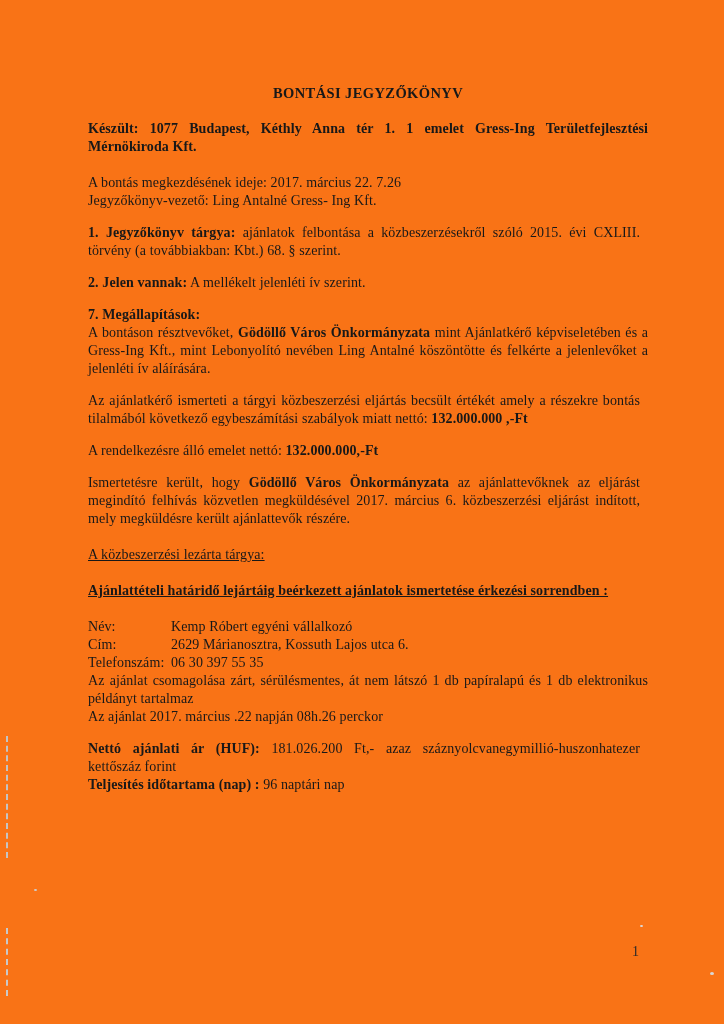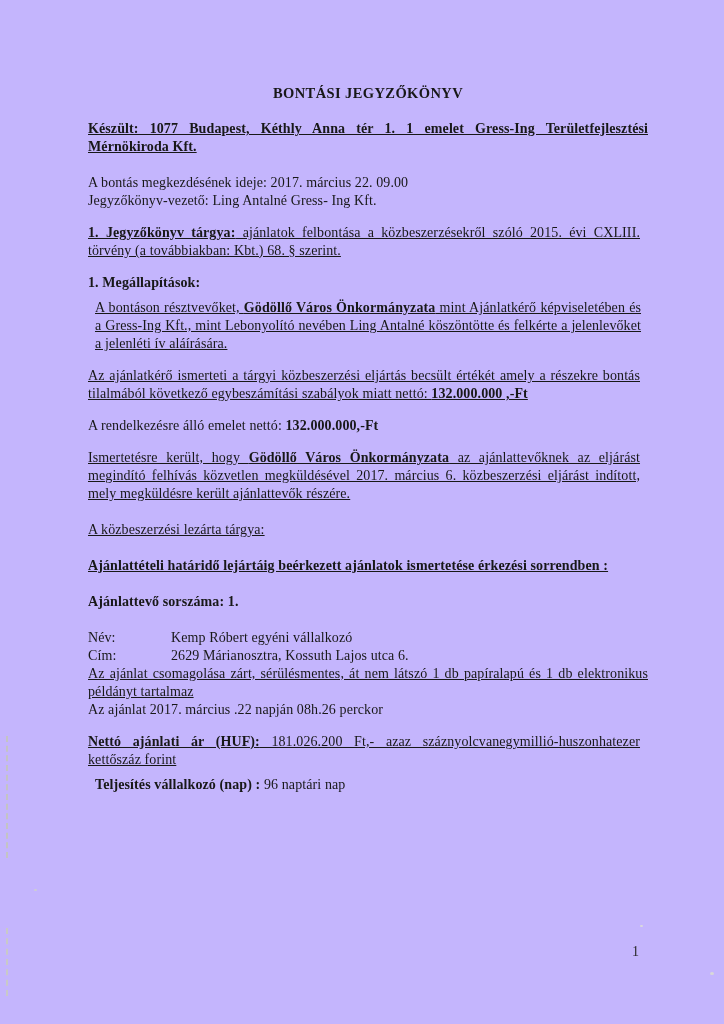--- a/index.html
+++ b/index.html
@@ -1,20 +1,20 @@
 <!DOCTYPE html>
 <html><head>
 <meta charset="utf-8">
 <style>
   html, body { margin: 0; padding: 0; background: #ffffff; }
   .page {
     position: relative;
     width: 724px;
     height: 1024px;
-    background: #c4b5fd;
+    background: #f97316;
     overflow: hidden;
     font-family: "Liberation Serif", "DejaVu Serif", serif;
     color: #1d1d1d;
   }
   .content {
     position: absolute;
     left: 88px;
     top: 84px;
     width: 560px;
     font-size: 14px;
@@ -24,22 +24,22 @@
   }
   .title {
     text-align: center;
     font-weight: bold;
     font-size: 14.5px;
     letter-spacing: 0.4px;
     margin: 0;
   }
   .p { margin: 14px 8px 0 0; }
   .p-lg { margin: 18px 0 0 0; }
-  .p0 { margin: 7px; }
-  .justify { text-align: justify; text-decoration: underline; }
+  .p0 { margin: 0; }
+  .justify { text-align: justify; }
   .bold { font-weight: bold; }
   .underline { text-decoration: underline; }
   b { font-weight: bold; }
   .fields { margin: 18px 0 0 0; }
   .field-row { white-space: nowrap; }
   .field-label { display: inline-block; min-width: 83px; }
   .page-number {
     position: absolute;
     left: 632px;
     top: 944px;
@@ -66,55 +66,56 @@
 
 <div class="page">
 
   <div class="content">
 
     <p class="title">BONTÁSI JEGYZŐKÖNYV</p>
 
     <p class="p-lg bold justify">Készült: 1077 Budapest, Kéthly Anna tér 1. 1 emelet Gress-Ing Területfejlesztési Mérnökiroda Kft.</p>
 
     <div class="p-lg">
-      <div>A bontás megkezdésének ideje: 2017. március 22.  09.00</div>
+      <div>A bontás megkezdésének ideje: 2017. március 22.  7.26</div>
       <div>Jegyzőkönyv-vezető: Ling Antalné  Gress- Ing Kft.</div>
     </div>
 
     <p class="p justify"><b>1. Jegyzőkönyv tárgya:</b><span> ajánlatok felbontása a közbeszerzésekről szóló 2015. évi CXLIII. törvény (a továbbiakban: Kbt.) 68. § szerint.</span></p>
 
+    <p class="p"><b>2. Jelen vannak:</b><span> A mellékelt jelenléti ív szerint.</span></p>
 
-    <p class="p bold">1. Megállapítások:</p>
+    <p class="p bold">7. Megállapítások:</p>
 
     <p class="p0 justify"><span>A bontáson résztvevőket, </span><b>Gödöllő Város Önkormányzata</b><span> mint Ajánlatkérő képviseletében és a Gress-Ing Kft., mint Lebonyolító nevében Ling Antalné köszöntötte és felkérte a jelenlevőket a jelenléti ív aláírására.</span></p>
 
 
     <p class="p justify"><span>Az ajánlatkérő ismerteti a tárgyi közbeszerzési eljártás becsült értékét amely a részekre bontás tilalmából következő egybeszámítási szabályok miatt nettó: </span><b>132.000.000 ,-Ft</b></p>
 
     <p class="p"><span>A rendelkezésre álló emelet nettó: </span><b>132.000.000,-Ft</b></p>
 
     <p class="p justify"><span>Ismertetésre került, hogy </span><b>Gödöllő Város Önkormányzata</b><span> az ajánlattevőknek az eljárást megindító felhívás közvetlen megküldésével 2017. március 6. közbeszerzési eljárást indított, mely megküldésre került ajánlattevők részére.</span></p>
 
     <p class="p-lg underline">A közbeszerzési lezárta tárgya:</p>
 
 
     <p class="p-lg bold underline">Ajánlattételi határidő lejártáig beérkezett ajánlatok  ismertetése érkezési sorrendben  :</p>
 
-    <p class="p-lg bold">Ajánlattevő sorszáma: 1.</p>
 
     <div class="fields">
       <div class="field-row"><span class="field-label">Név:</span><span>Kemp Róbert  egyéni vállalkozó</span></div>
       <div class="field-row"><span class="field-label">Cím:</span><span>2629 Márianosztra, Kossuth Lajos utca 6.</span></div>
+      <div class="field-row"><span class="field-label">Telefonszám:</span><span>06 30 397 55 35</span></div>
       <div class="justify">Az ajánlat csomagolása zárt, sérülésmentes, át nem látszó 1 db papíralapú és 1 db elektronikus példányt tartalmaz</div>
       <div>Az ajánlat 2017. március .22 napján 08h.26 perckor</div>
     </div>
 
     <p class="p justify"><b>Nettó ajánlati ár (HUF):</b><span> 181.026.200 Ft,- azaz száznyolcvanegymillió-huszonhatezer kettőszáz forint</span></p>
 
-    <p class="p0"><b>Teljesítés vállalkozó (nap) :</b><span> 96  naptári nap</span></p>
+    <p class="p0"><b>Teljesítés időtartama (nap) :</b><span> 96  naptári nap</span></p>
 
   </div>
 
   <div class="page-number">1</div>
 
   <div class="artifact dash-line-1"></div>
   <div class="artifact dash-line-2"></div>
   <div class="artifact speck-1"></div>
   <div class="artifact speck-2"></div>
   <div class="artifact speck-3"></div>

